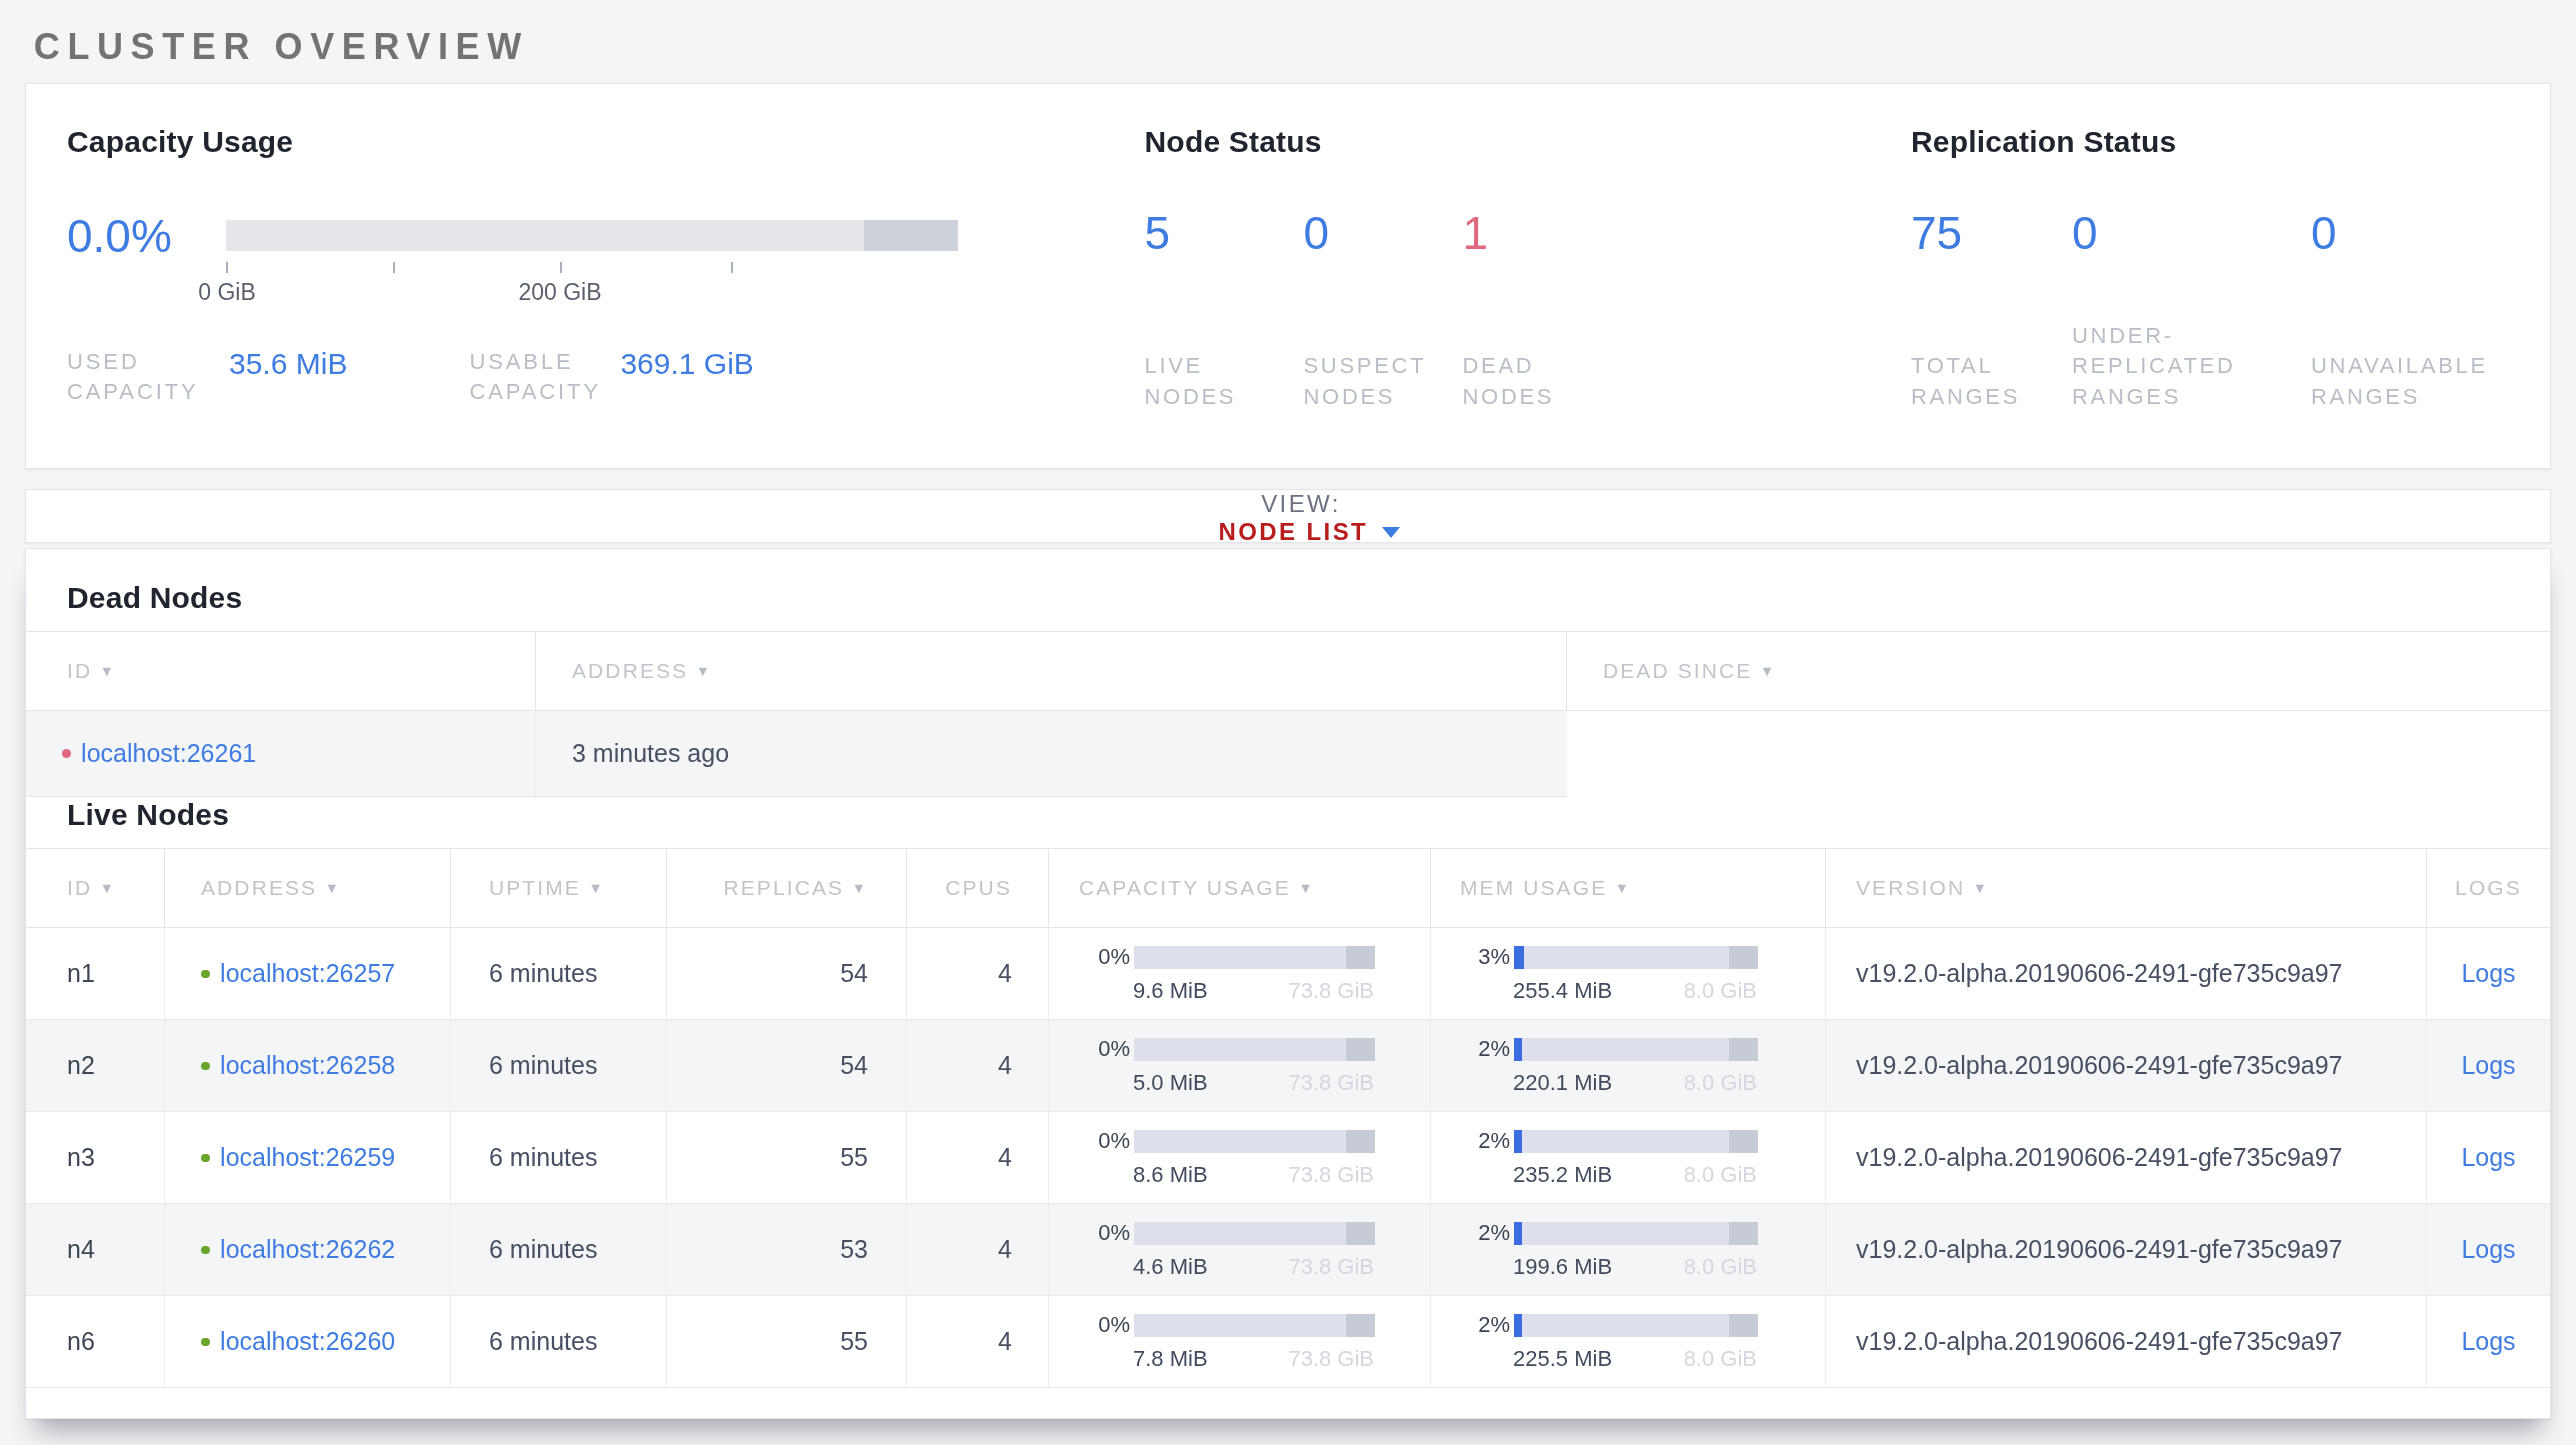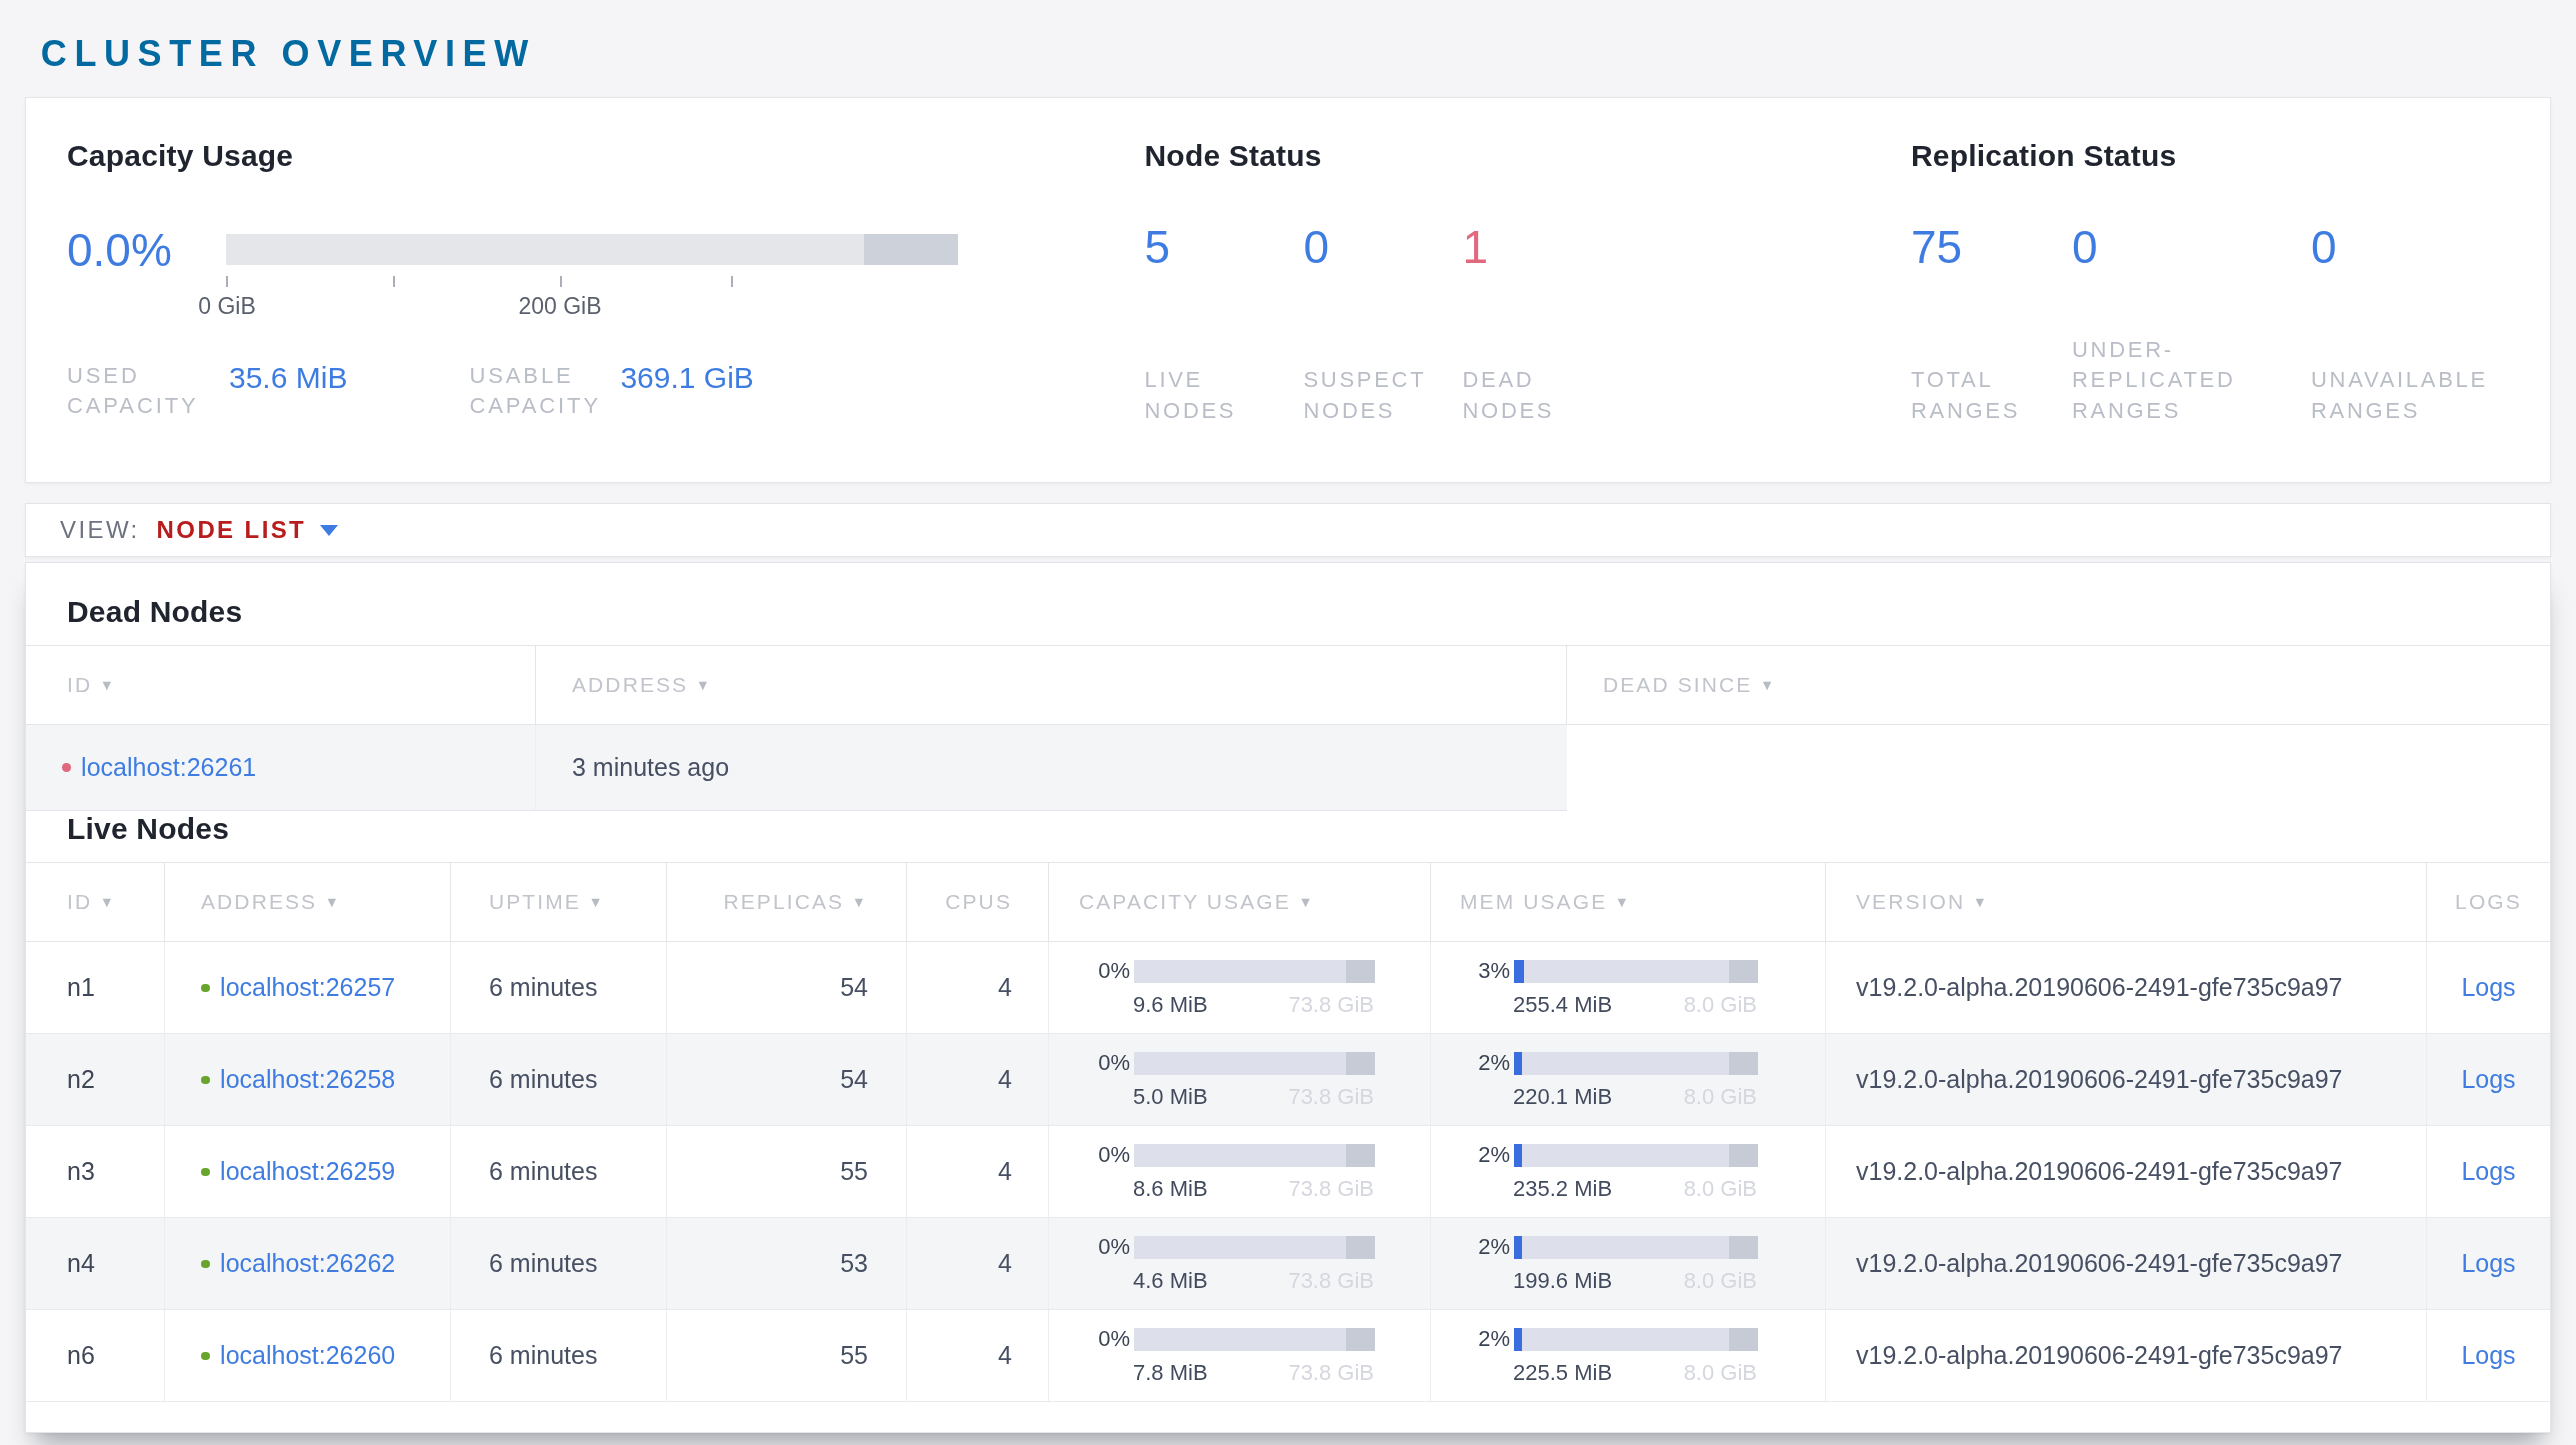--- a/index.html
+++ b/index.html
@@ -6,23 +6,23 @@
   html,body { margin:0; padding:0; }
   body {
     width:2576px; height:1446px; overflow:hidden;
     background:#f5f5f7;
     font-family:"Liberation Sans", sans-serif;
     -webkit-font-smoothing:antialiased;
   }
   .page { padding:0 25px; }
 
   h1.page-title {
-    margin:12px; padding:21px 0 0 3.8px;
+    margin:5px; padding:21px 0 0 3.8px;
     font-size:36px; font-weight:700; letter-spacing:7.6px;
-    color:#0369a1; height:73px;
+    color:#737373; height:73px;
   }
   h2.sec-title { margin:0; font-size:30px; font-weight:600; color:#1f242e; letter-spacing:0.2px; line-height:36px; }
 
   .panel { background:#fff; border:1px solid #e4e5e9; box-shadow:0 1px 2.9px rgba(0,0,0,0.05); }
 
   
   .summary { height:386px; display:flex; }
   .sec-capacity { width:1109px; padding:40px 0 0 41px; }
   .sec-nodes    { width:786px;  padding:40px 0 0 30px; }
   .sec-repl     { flex:1;       padding:40px 0 0 25px; }
@@ -47,21 +47,21 @@
 
   .metrics { display:flex; margin-top:46px; height:206px; }
   .metric { display:flex; flex-direction:column; }
   .metric-value { font-size:46px; color:#3e7ce1; line-height:55px; }
   .metric.red .metric-value { color:#e0697f; }
   .metric-label { margin-top:auto; font-size:22px; letter-spacing:2.7px; color:#b9bdc6; line-height:1.38; }
   .sec-nodes .metric:nth-child(1){width:159px;} .sec-nodes .metric:nth-child(2){width:159px;} .sec-nodes .metric:nth-child(3){width:162px;}
   .sec-repl .metric:nth-child(1){width:161px;} .sec-repl .metric:nth-child(2){width:239px;} .sec-repl .metric:nth-child(3){width:239px;}
 
   
-  .viewbar { margin-top:20px; height:54px; display:flex; align-items:center; padding-left:34px; }
+  .viewbar { margin-top:20px; height:54px; display:flex; align-items:center; padding-left:26px;flex-direction:column; }
   .view-label { font-size:24px; letter-spacing:2.4px; color:#6c7280; }
   .view-select { margin-left:17px; display:flex; align-items:center; cursor:pointer;
                  font-size:24px; letter-spacing:2.4px; color:#b91c1c; font-weight:700; }
   .caret { margin-left:14.3px; width:0; height:0; border-left:9.5px solid transparent; border-right:9.5px solid transparent; border-top:11.5px solid #3e7ce1; }
 
   
   .tablepanel { margin-top:4.8px; height:871px; overflow:hidden; padding-top:31px;
                 box-shadow:0 1px 2.9px rgba(0,0,0,0.05), 0 21px 25px -9.5px rgba(40,45,60,0.38); }
   .tablepanel h2.sec-title { padding-left:41px; }
   .live-heading { margin-top:32px; }

